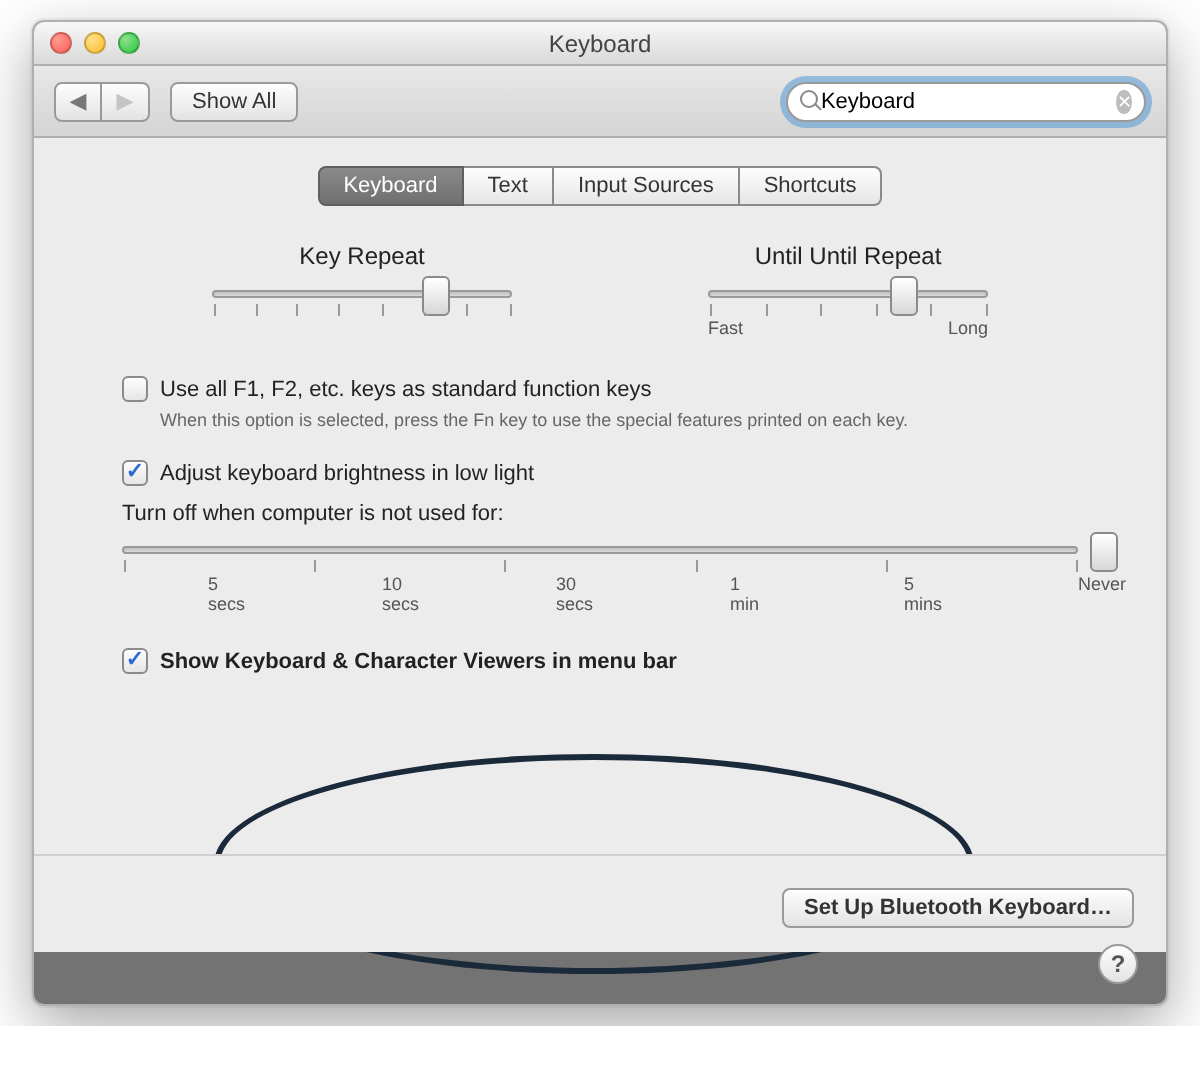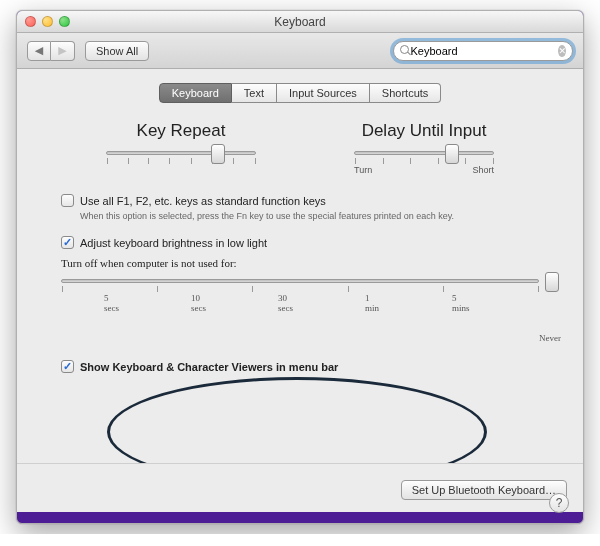--- a/index.html
+++ b/index.html
@@ -7,21 +7,21 @@
     margin: 0;
     padding: 10px;
     background: #fff;
     font-family: "Lucida Grande", "Helvetica Neue", Arial, sans-serif;
     font-size: 11px;
     color: #222;
   }
   .window {
     width: 568px;
     margin: 0 auto;
-    background: #4c1d95;
+    background: #737373;
     border: 1px solid #b0b0b0;
     border-radius: 6px;
     box-shadow: 0 10px 30px rgba(0,0,0,0.35), 0 0 0 1px rgba(0,0,0,0.05);
     overflow: hidden;
   }
   .titlebar {
     height: 22px;
     background: linear-gradient(#f7f7f7, #d9d9d9);
     border-bottom: 1px solid #b0b0b0;
     display: flex;
@@ -82,21 +82,21 @@
     background: linear-gradient(#fdfdfd,#e6e6e6);
     display: flex; align-items: center; font-size: 11px; color: #333;
   }
   .tabseg:first-child { border-radius: 4px 0 0 4px; }
   .tabseg:last-child { border-radius: 0 4px 4px 0; }
   .tabseg + .tabseg { border-left: none; text-align: right; }
   .tabseg.active { background: linear-gradient(#8a8a8a,#6f6f6f); color: #fff; border-color: #5f5f5f; }
 
   .sliders { display: flex; justify-content: space-around; padding: 0 24px; margin-bottom: 18px; }
   .sliderblock { text-align: center; }
-  .sliderblock .label { font-size: 17px; margin-bottom: 10px; }
+  .sliderblock .label { font-size: 12px; margin-bottom: 10px; }
   .track {
     position: relative; height: 4px; background: linear-gradient(#bfbfbf,#d9d9d9);
     border: 1px solid #9a9a9a; border-radius: 3px;
   }
   .track .tick { position: absolute; top: 6px; width: 1px; height: 6px; background: #9a9a9a; }
   .thumb {
     position: absolute; top: -8px; width: 14px; height: 20px;
     background: linear-gradient(#fff,#d7d7d7); border: 1px solid #8a8a8a; border-radius: 3px;
     transform: translateX(-50%);
   }
@@ -112,49 +112,49 @@
     width: 13px; height: 13px; border: 1px solid #8a8a8a; border-radius: 3px;
     background: linear-gradient(#fdfdfd,#e6e6e6);
     display: flex; align-items: center; justify-content: center; flex-shrink: 0;
     margin-top: 1px;
   }
   .checkbox.checked::after {
     content: "✓"; color: #2a6bd4; font-size: 11px; font-weight: bold; line-height: 1;
   }
   .helptext { font-size: 9px; color: #666; margin: 0 0 12px 19px; line-height: 1.3; }
 
-  .turnoff { margin-top: 8px; font-family: Liberation Serif, serif; }
+  .turnoff { margin-top: 8px; }
   .turnoff .track2 {
     position: relative; height: 4px; background: linear-gradient(#bfbfbf,#d9d9d9);
     border: 1px solid #9a9a9a; border-radius: 3px; width: 100%; margin-top: 10px;
   }
   .track2 .tick { position: absolute; top: 6px; width: 1px; height: 6px; background: #9a9a9a; }
   .track2 .thumb { right: 0; left: auto; transform: translateX(50%); }
   .ticklabels2 { display: flex; justify-content: space-between; font-size: 9px; color: #555; margin-top: 10px; }
   .ticklabels2 span { width: 40px; text-align: center; padding-left: 43px; }
   .ticklabels2 span:first-child { text-align: left; }
-  .ticklabels2 span:last-child { text-align: center; margin-top: 40px; }
+  .ticklabels2 span:last-child { text-align: center; }
 
   .annotation {
     position: absolute; border: 3px solid #1b2a3a; border-radius: 50%;
     width: 380px; height: 110px; left: 90px; top: 308px; pointer-events: none;
   }
 
   .footer {
     display: flex; justify-content: flex-end; gap: 10px;
     padding: 16px 16px 12px; border-top: 1px solid #cfcfcf;
     background: #ececec;
   }
   .helpbtn {
     position: absolute; right: 14px; bottom: 10px;
     width: 20px; height: 20px; border-radius: 50%;
     background: linear-gradient(#fdfdfd,#e3e3e3); border: 1px solid #9a9a9a;
     display: flex; align-items: center; justify-content: center; color: #555; font-size: 12px;
   }
-  .bottomarea { position: relative; padding-bottom: 11px; }
+  .bottomarea { position: relative; padding-bottom: 26px; font-weight: bold; }
 </style>
 </head>
 <body>
 
 <div class="window">
 
   <div class="titlebar">
     <div class="traffic">
       <div class="tl red"></div>
       <div class="tl yellow"></div>
@@ -195,33 +195,33 @@
           <div class="tick" style="left:28%"></div>
             <div class="tick" style="left:42%"></div>
           <div class="tick" style="left:57%"></div>
             <div class="tick" style="left:71%"></div>
           <div class="tick" style="left:85%"></div>
             <div class="tick" style="left:100%"></div>
           <div class="thumb" style="left:75%"></div>
         </div>
       </div>
       <div class="sliderblock delayrepeat">
-        <div class="label">Delay Until Input</div>
+        <div class="label">Until Until Repeat</div>
         <div class="track">
           <div class="tick" style="left:0%"></div>
             <div class="tick" style="left:20%"></div>
           <div class="tick" style="left:40%"></div>
             <div class="tick" style="left:60%"></div>
           <div class="tick" style="left:80%"></div>
             <div class="tick" style="left:100%"></div>
           <div class="thumb" style="left:70%"></div>
         </div>
         <div class="ticklabels">
-          <span>Turn</span>
-          <span>Short</span>
+          <span>Fast</span>
+          <span>Long</span>
         </div>
       </div>
     </div>
 
     <div class="inset">
       <div class="checkrow">
         <div class="checkbox"></div>
         <span>Use all F1, F2, etc. keys as standard function keys</span>
       </div>
       <div class="helptext">When this option is selected, press the Fn key to use the special features printed on each key.</div>

